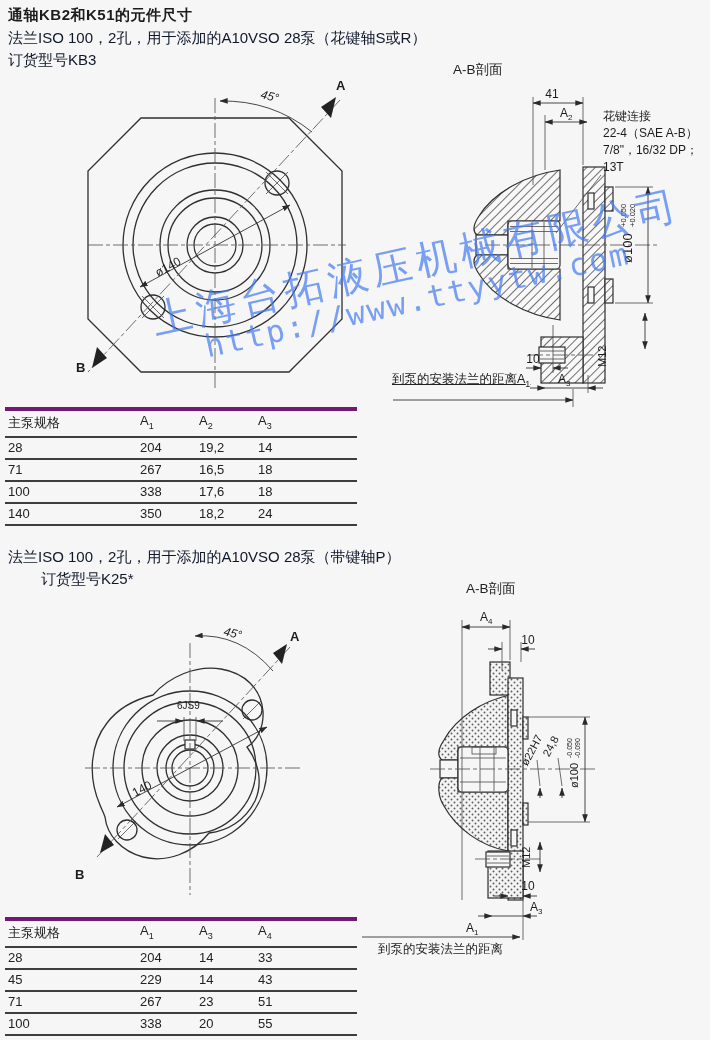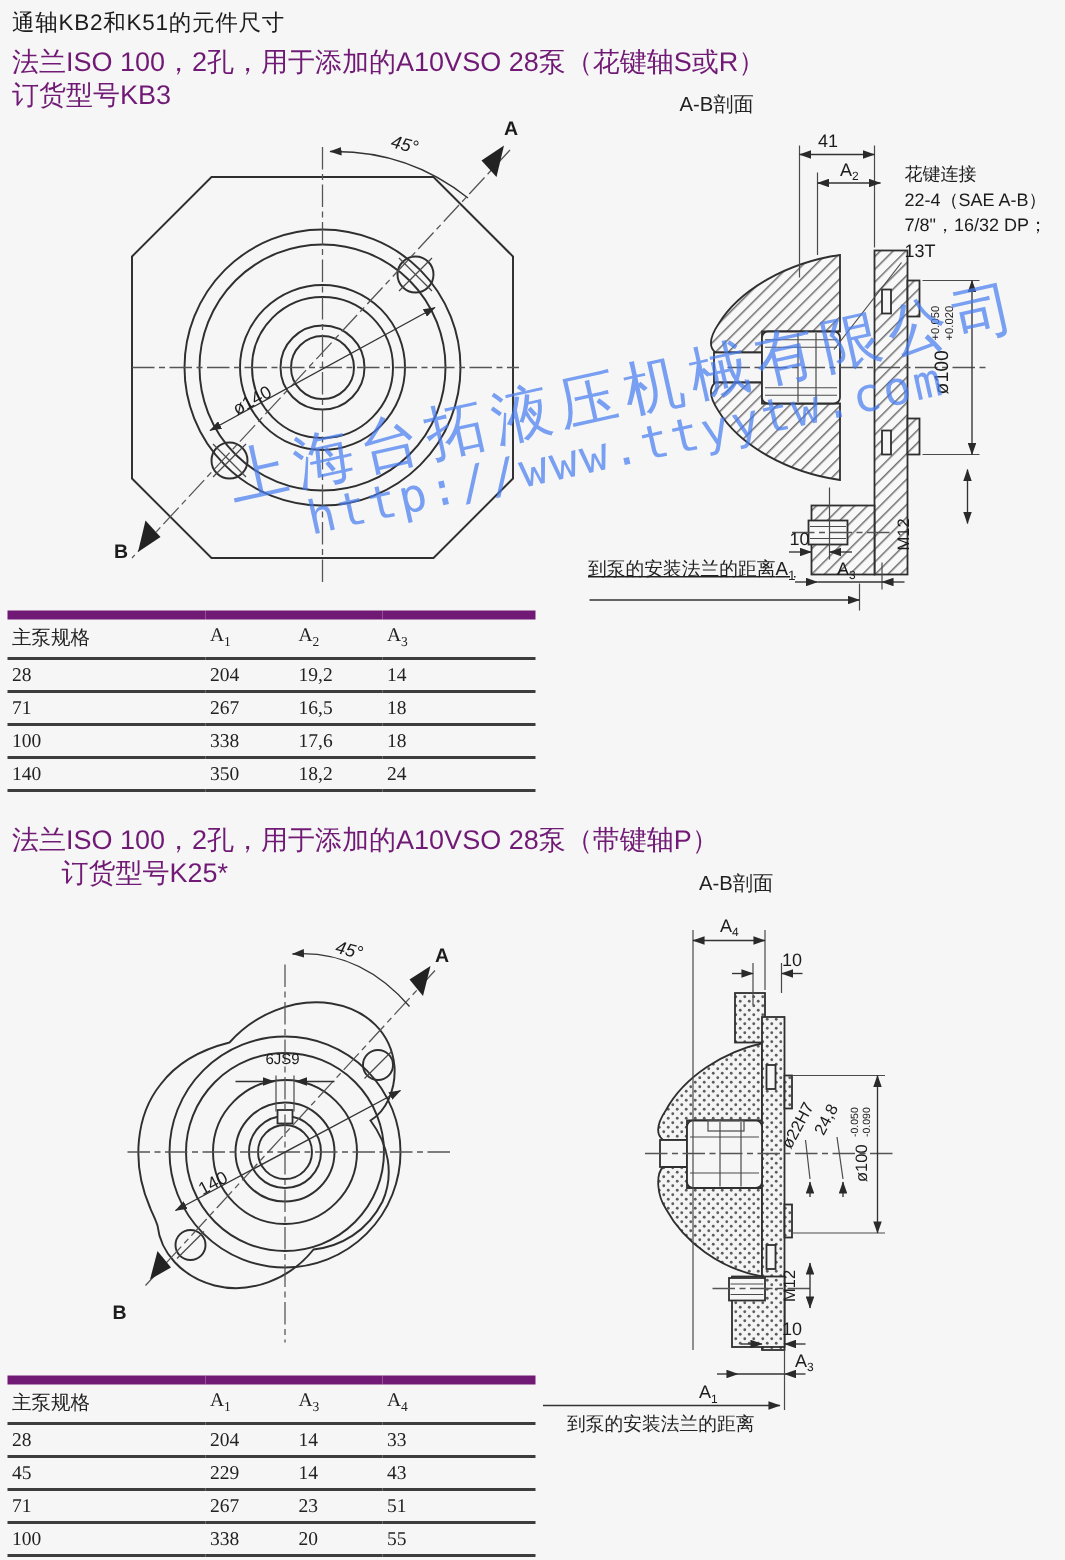--- a/index.html
+++ b/index.html
@@ -1,27 +1,27 @@
 <!DOCTYPE html>
 <html><head>
 <meta charset="utf-8">
 <style>
   html,body{margin:0;padding:0;background:#e9e9e9;}
   #page{position:relative;width:710px;height:1040px;margin:0 auto;background:#f6f6f6;
         font-family:"Liberation Sans",sans-serif;color:#1c1c1c;overflow:hidden;}
   .abs{position:absolute;}
-  .doc-title{font-size:15px;font-weight:normal;letter-spacing:.5px;}
-  .sub{font-size:18px;color:#701a75;white-space:nowrap;}
+  .doc-title{font-size:15px;font-weight:bold;letter-spacing:.5px;}
+  .sub{font-size:15px;color:#0f172a;white-space:nowrap;}
   .viewtitle{font-size:13.5px;color:#222;}
   .caption{font-size:12.5px;color:#222;white-space:nowrap;}
   .footnote{font-size:12.5px;color:#222;white-space:nowrap;}
   table.spec{border-collapse:collapse;table-layout:fixed;width:352px;font-size:13px;color:#222;}
   table.spec td,table.spec th{font-weight:normal;text-align:left;padding:0 0 0 3px;height:20px;
         border-bottom:2px solid #3d3d3d;line-height:20px;vertical-align:middle;}
-  table.spec{border-top:6px solid #701a75;font-family:Liberation Serif, serif;}
+  table.spec{border-top:4px solid #701a75;}
   sub{font-size:9px;}
   .wm{pointer-events:none;color:rgba(70,125,240,.72);transform:rotate(-12.5deg);
       transform-origin:left top;z-index:6;line-height:1.05;}
   .wm .l1{font-size:40px;letter-spacing:5px;white-space:nowrap;}
   .wm .l2{font-size:31px;letter-spacing:2px;font-family:"DejaVu Sans Mono",monospace;
           white-space:nowrap;padding-left:46px;}
   svg{overflow:visible;}
   svg text{fill:#1c1c1c;font-family:"Liberation Sans",sans-serif;}
   .ol{fill:none;stroke:#2f2f2f;stroke-width:1.3;}
   .thin{fill:none;stroke:#4a4a4a;stroke-width:.8;}

